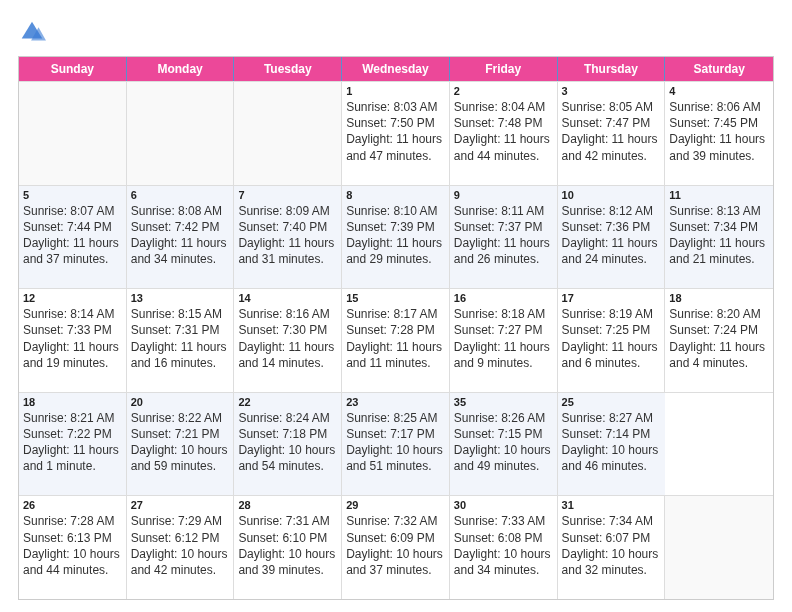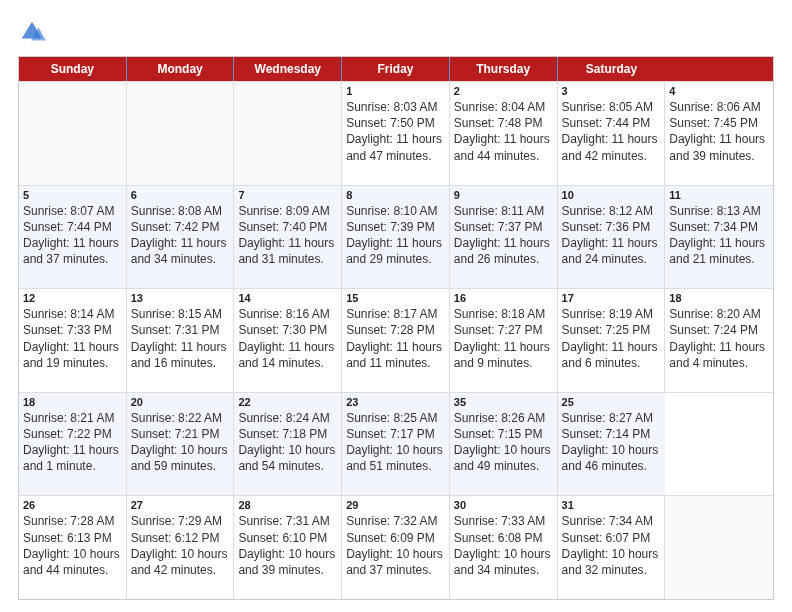--- a/index.html
+++ b/index.html
@@ -63,21 +63,21 @@
     }
     .calendar {
       flex: 1;
       display: flex;
       flex-direction: column;
       border: 1px solid #ccc;
     }
     .cal-header {
       display: grid;
       grid-template-columns: repeat(7, 1fr);
-      background: #b91c1c;
+      background: #ec4899;
     }
     .cal-header-cell {
       color: #fff;
       font-size: 12px;
       font-weight: bold;
       text-align: center;
       padding: 5px 2px;
       border-right: 1px solid #5a8fcd;
     }
     .cal-header-cell:last-child { border-right: none; }
@@ -135,20 +135,21 @@
     <div class="title-block">
       <div class="month-title"></div>
       <div class="location-title"></div>
     </div>
   </div>
 
   <div class="calendar">
     <div class="cal-header">
     <div class="cal-header-cell">Sunday</div>
         <div class="cal-header-cell">Monday</div>
+        <div class="cal-header-cell">Tuesday</div>
         <div class="cal-header-cell">Wednesday</div>
         <div class="cal-header-cell">Friday</div>
         <div class="cal-header-cell">Thursday</div>
         <div class="cal-header-cell">Saturday</div>
       </div>
     <div class="cal-body">
     <div class="cal-row">
           <div class="cal-cell empty"></div>
           <div class="cal-cell empty"></div>
           <div class="cal-cell empty"></div>
@@ -160,21 +161,21 @@
           </div>
           <div class="cal-cell">
             <div class="day-number">2</div>
             <div class="cell-text">Sunrise: 8:04 AM
 Sunset: 7:48 PM
 Daylight: 11 hours and 44 minutes.</div>
           </div>
           <div class="cal-cell">
             <div class="day-number">3</div>
             <div class="cell-text">Sunrise: 8:05 AM
-Sunset: 7:44 PM
+Sunset: 7:47 PM
 Daylight: 11 hours and 42 minutes.</div>
           </div>
           <div class="cal-cell">
             <div class="day-number">4</div>
             <div class="cell-text">Sunrise: 8:06 AM
 Sunset: 7:45 PM
 Daylight: 11 hours and 39 minutes.</div>
           </div>
         </div>
         <div class="cal-row">

